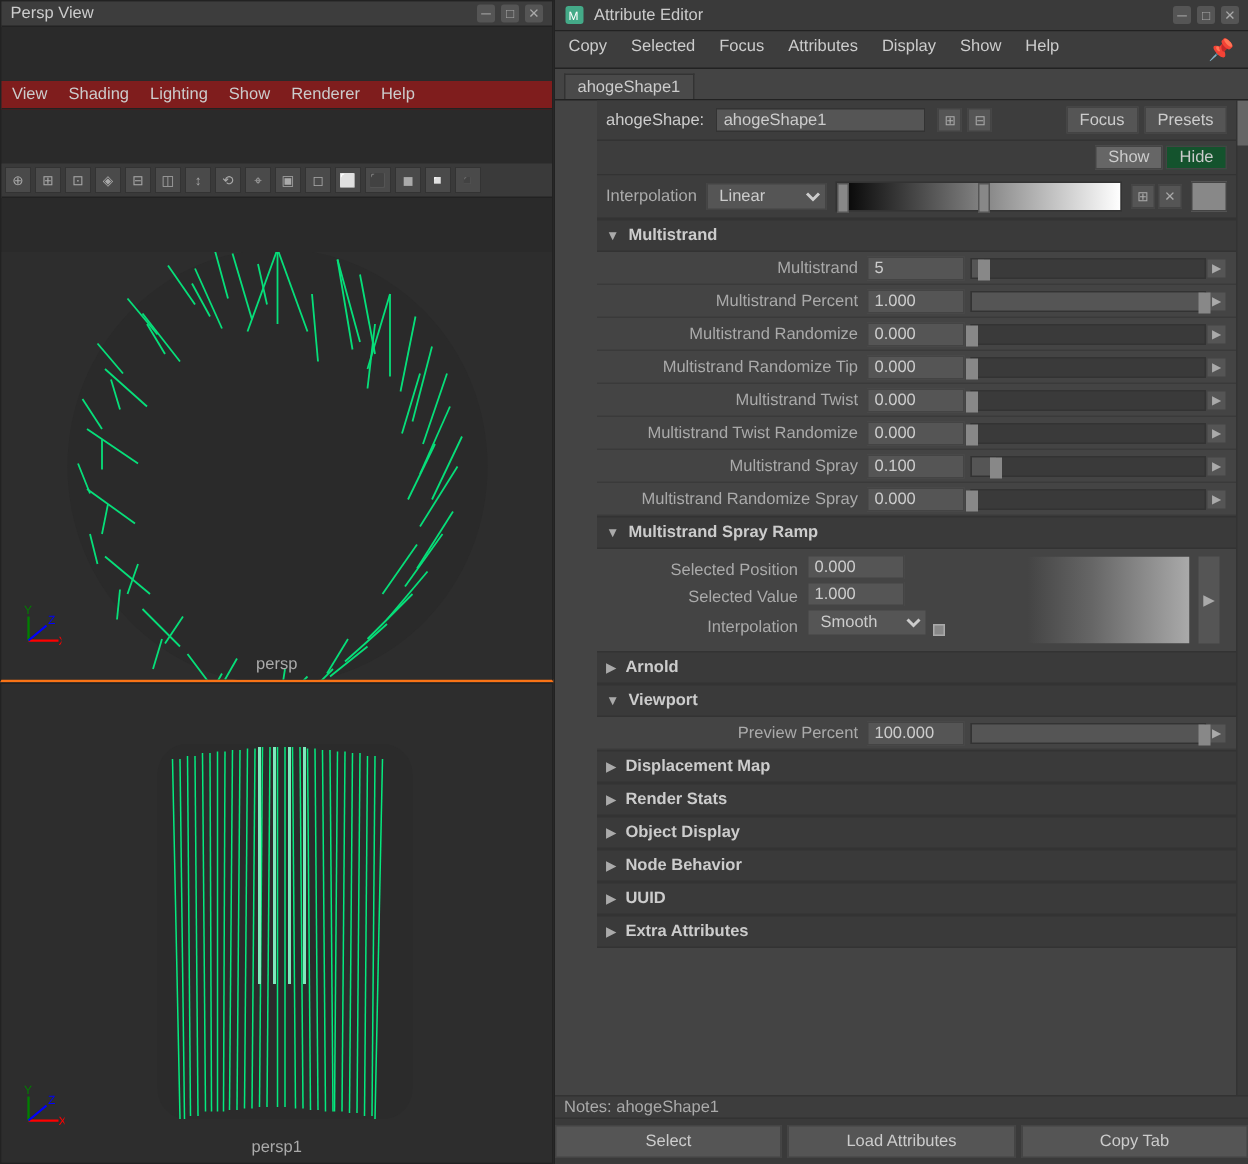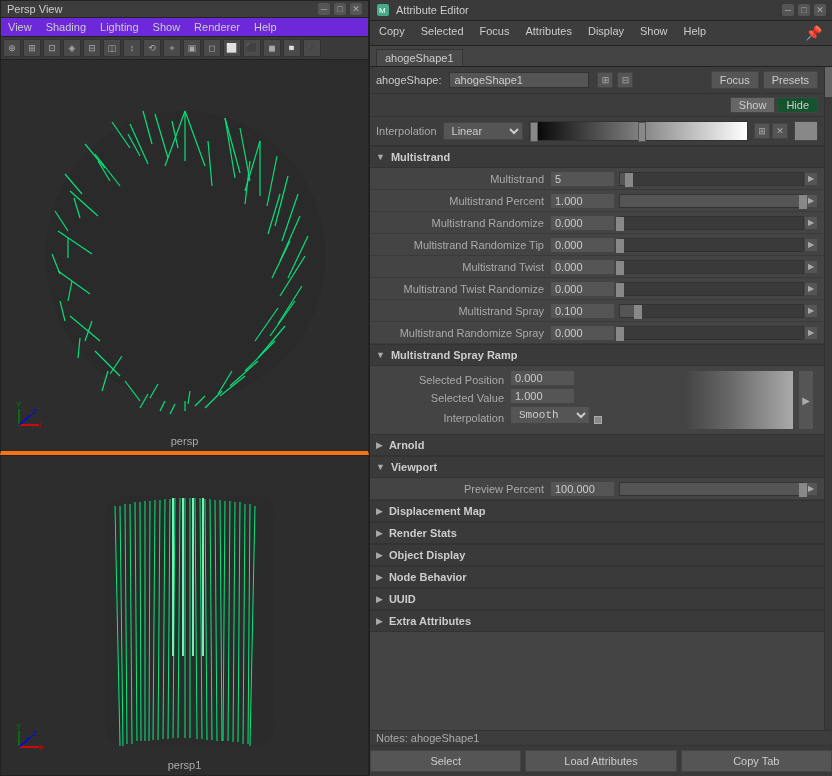--- a/index.html
+++ b/index.html
@@ -35,21 +35,21 @@
       width: 12px; height: 12px;
       border-radius: 2px;
       border: none;
       cursor: pointer;
       font-size: 9px;
       display: flex; align-items: center; justify-content: center;
       background: #555;
       color: #aaa;
     }
     .viewport-menubar {
-      background: #6d28d9;
+      background: #7f1d1d;
       padding: 2px 4px;
       display: flex;
       gap: 8px;
       font-size: 11px;
       color: #ccc;
       border-bottom: 1px solid #222;
       align-items: flex-end;
     }
     .viewport-menubar span { cursor: pointer; padding: 1px 3px; }
     .viewport-toolbar {
@@ -135,20 +135,21 @@
       padding: 2px 8px;
       cursor: pointer;
       font-size: 11px;
       color: #ccc;
     }
     .ae-tab.active { background: #4a4a4a; }
     .ae-content {
       flex: 1;
       overflow-y: auto;
       background: #444;
+      margin-left: 28px;
     }
     .ae-content::-webkit-scrollbar { width: 8px; }
     .ae-content::-webkit-scrollbar-track { background: #3a3a3a; }
     .ae-content::-webkit-scrollbar-thumb { background: #555; }
 
     
     .node-header {
       background: #3d3d3d;
       padding: 4px 6px;
       display: flex;
@@ -351,21 +352,20 @@
       width: 65px;
     }
     .ramp-interp-select {
       background: #555;
       border: 1px solid #444;
       color: #ccc;
       padding: 1px 4px;
       font-size: 11px;
       width: 80px;
       cursor: pointer;
-      font-family: Liberation Mono, monospace;
     }
     .ramp-preview-area {
       display: flex;
       align-items: flex-start;
       gap: 4px;
     }
     .ramp-nav-btn {
       width: 16px; height: 60px;
       background: #555;
       border: 1px solid #444;
@@ -432,21 +432,21 @@
       flex-direction: column;
     }
     .ae-scrollbar-thumb {
       width: 100%;
       height: 30px;
       background: #666;
       cursor: grab;
     }
 
     
-    .top-viewport { height: 455px; border-bottom: 4px solid #f97316; }
+    .top-viewport { height: 455px; border-bottom: 2px solid #f97316; gap: 36px; }
     .bottom-viewport { flex: 1; }
   </style>
 </head>
 <body>
 
 <div class="left-panel">
 
   <div class="viewport-window top-viewport">
     <div class="viewport-titlebar">
       <span>Persp View</span>

